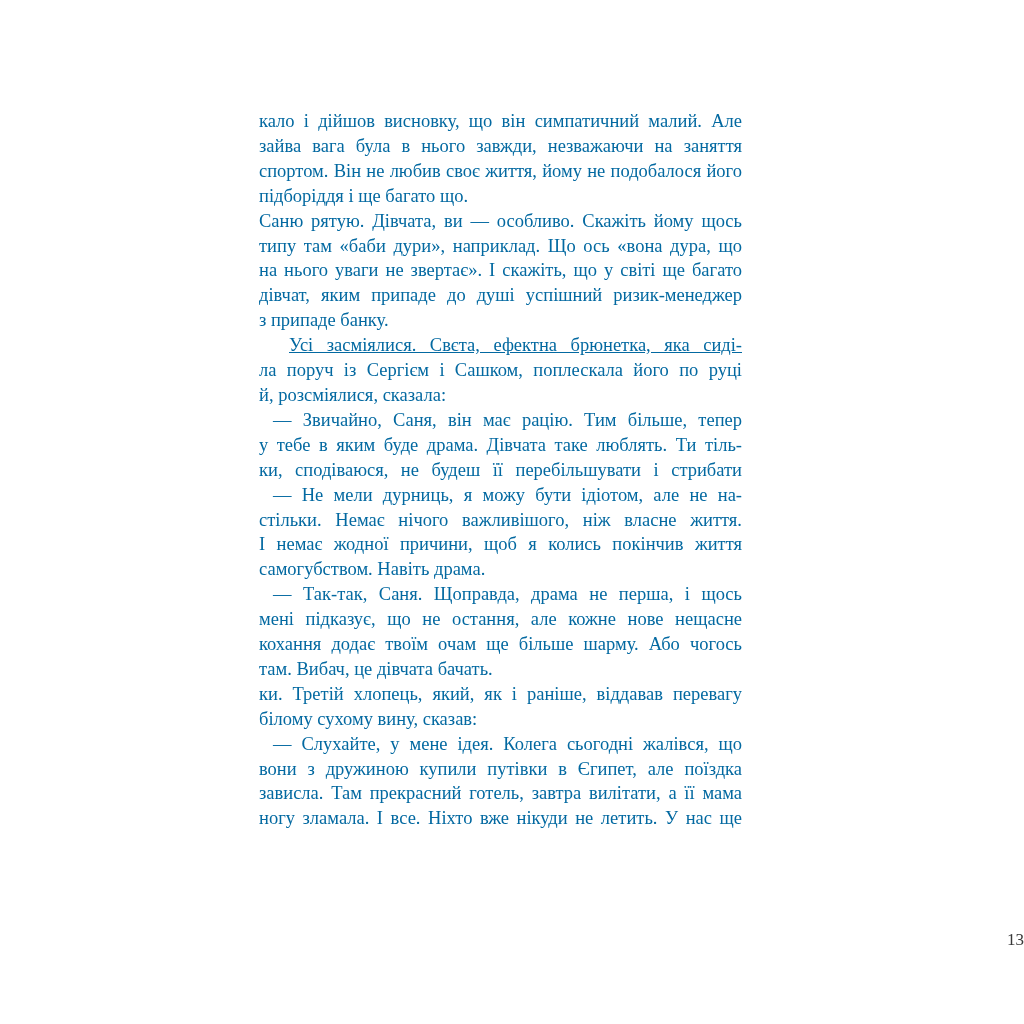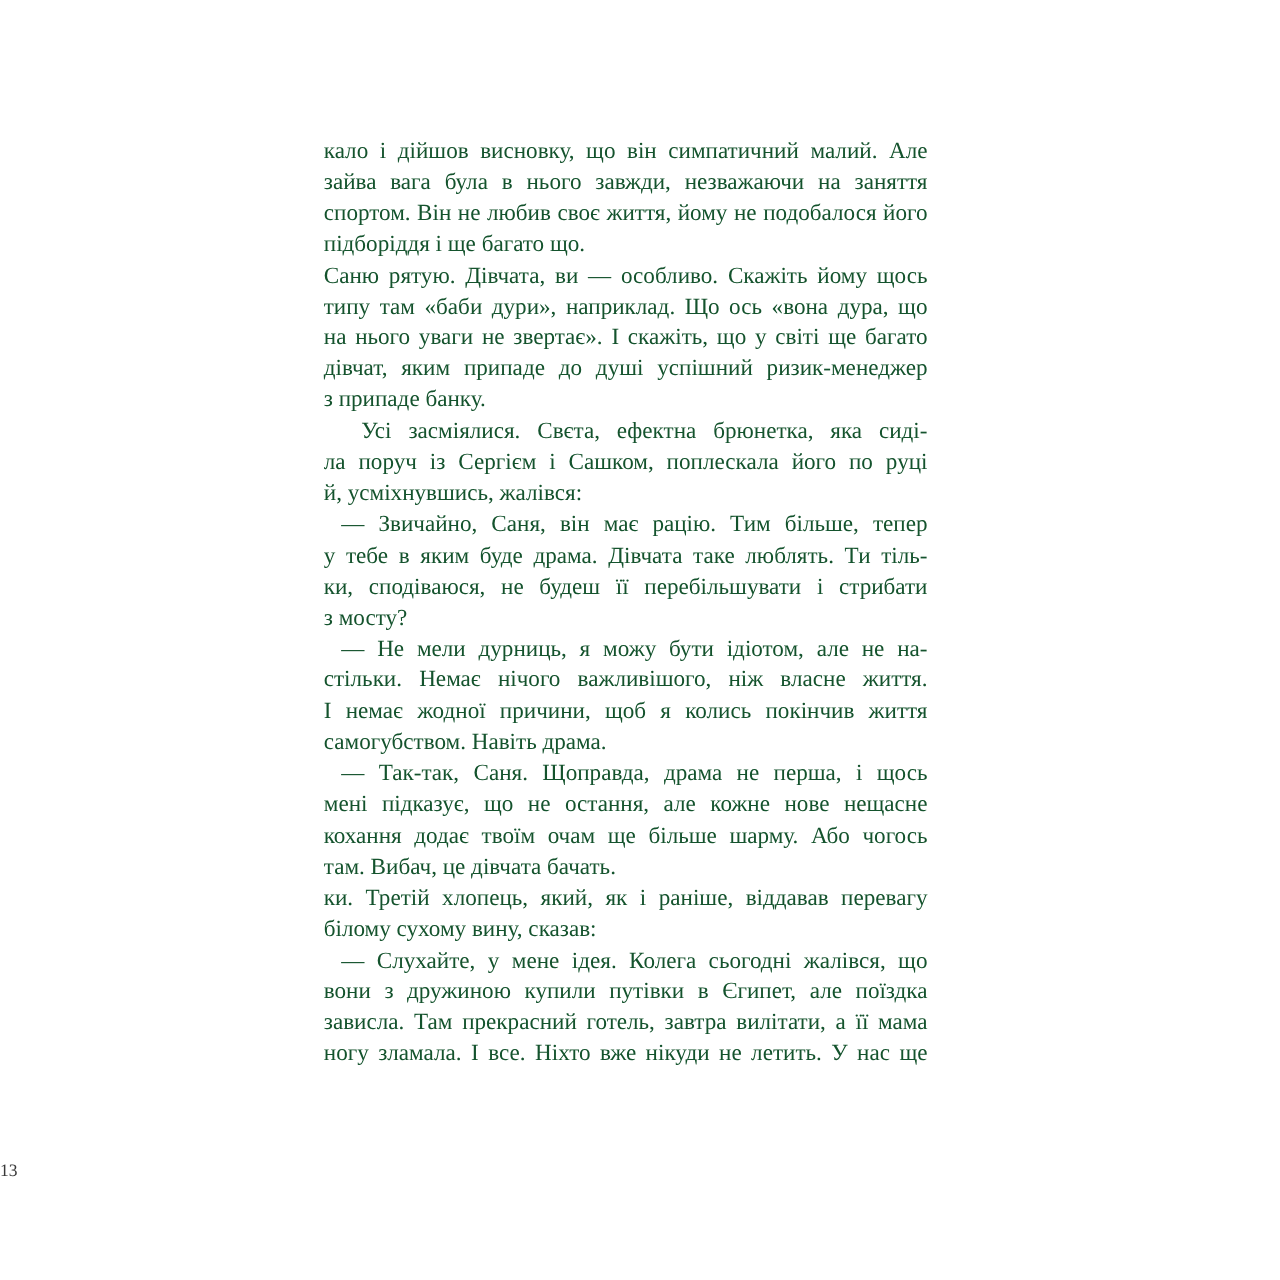--- a/index.html
+++ b/index.html
@@ -12,71 +12,71 @@
     background: #ffffff;
     position: relative;
     overflow: hidden;
     font-family: "Liberation Serif", "DejaVu Serif", serif;
   }
   .text-block {
     position: absolute;
     left: 259px;
     top: 109px;
     width: 483px;
-    color: #14532d;
+    color: #0369a1;
     font-size: 18.5px;
     line-height: 24.9px;
     -webkit-font-smoothing: antialiased;
   }
   .ln {
     text-align: justify;
     text-align-last: justify;
   }
   .ln.end {
     text-align: right;
     text-align-last: left;
   }
   
   .ln.ind {
     text-indent: 30px;
+    text-decoration: underline;
   }
   
   .ln.dind {
     text-indent: 14px;
   }
   .page-number {
     position: absolute;
     left: 0;
     right: 0;
     top: 930px;
-    text-align: left;
+    text-align: right;
     color: #383838;
-    font-size: 14px;
+    font-size: 17px;
   }
 </style>
 </head>
 <body>
 
 <div class="text-block">
   <div class="ln">кало і дійшов висновку, що він симпатичний малий. Але</div>
   <div class="ln">зайва вага була в нього завжди, незважаючи на заняття</div>
   <div class="ln">спортом. Він не любив своє життя, йому не подобалося його</div>
   <div class="ln end">підборіддя і ще багато що.</div>
   <div class="ln">Саню рятую. Дівчата, ви — особливо. Скажіть йому щось</div>
   <div class="ln">типу там «баби дури», наприклад. Що ось «вона дура, що</div>
   <div class="ln">на нього уваги не звертає». І скажіть, що у світі ще багато</div>
   <div class="ln">дівчат, яким припаде до душі успішний ризик-менеджер</div>
   <div class="ln end">з припаде банку.</div>
   <div class="ln ind">Усі засміялися. Свєта, ефектна брюнетка, яка сиді-</div>
   <div class="ln">ла поруч із Сергієм і Сашком, поплескала його по руці</div>
-  <div class="ln end">й, усміхнувшись, жалівся:</div>
+  <div class="ln end">й, розсміялися, сказала:</div>
   <div class="ln dind">— Звичайно, Саня, він має рацію. Тим більше, тепер</div>
   <div class="ln">у тебе в яким буде драма. Дівчата таке люблять. Ти тіль-</div>
   <div class="ln">ки, сподіваюся, не будеш її перебільшувати і стрибати</div>
-  <div class="ln end">з мосту?</div>
   <div class="ln dind">— Не мели дурниць, я можу бути ідіотом, але не на-</div>
   <div class="ln">стільки. Немає нічого важливішого, ніж власне життя.</div>
   <div class="ln">І немає жодної причини, щоб я колись покінчив життя</div>
   <div class="ln end">самогубством. Навіть драма.</div>
   <div class="ln dind">— Так-так, Саня. Щоправда, драма не перша, і щось</div>
   <div class="ln">мені підказує, що не остання, але кожне нове нещасне</div>
   <div class="ln">кохання додає твоїм очам ще більше шарму. Або чогось</div>
   <div class="ln end">там. Вибач, це дівчата бачать.</div>
   <div class="ln">ки. Третій хлопець, який, як і раніше, віддавав перевагу</div>
   <div class="ln end">білому сухому вину, сказав:</div>

